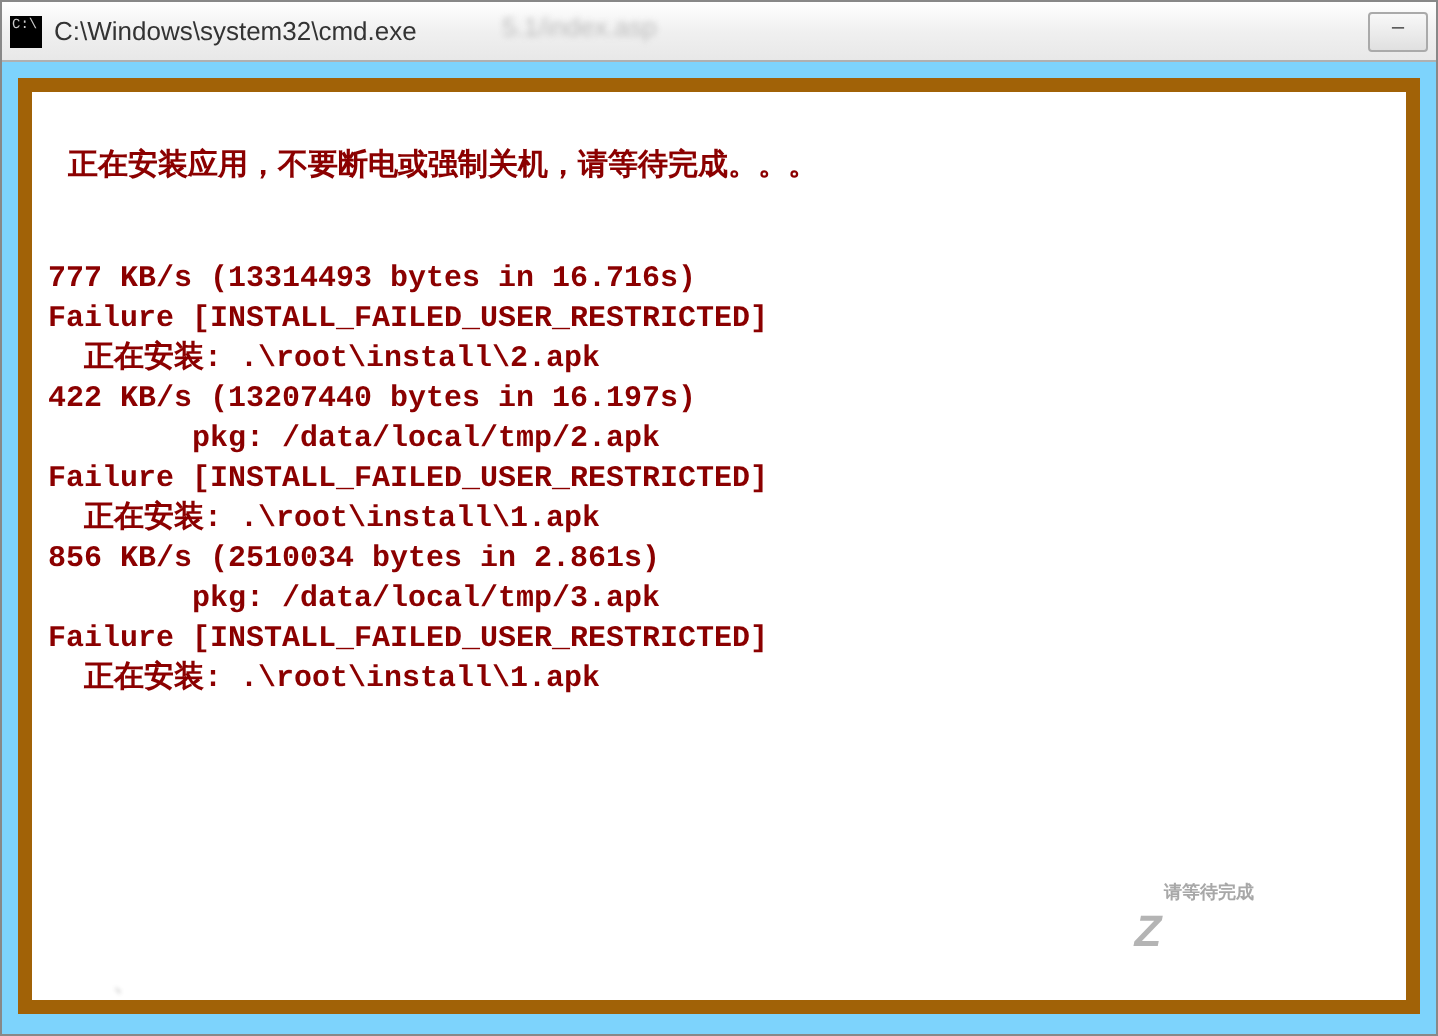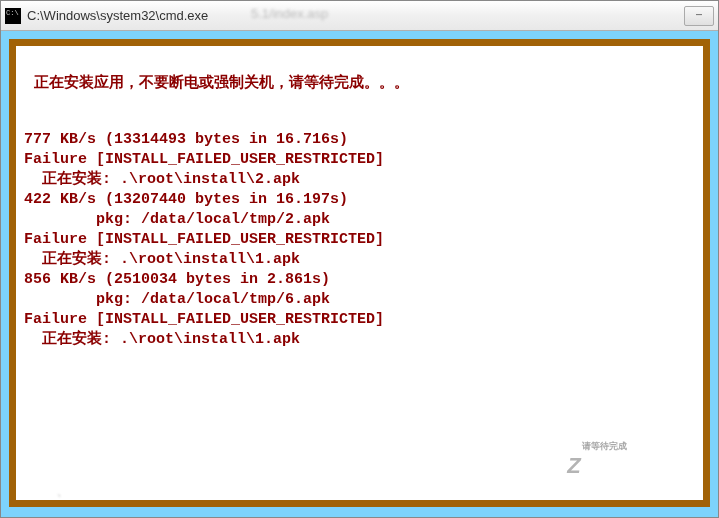--- a/index.html
+++ b/index.html
@@ -204,21 +204,21 @@
   <div class="console">
     <div class="console-line header-line">正在安装应用，不要断电或强制关机，请等待完成。。。</div>
     <div class="console-line">777 KB/s (13314493 bytes in 16.716s)</div>
     <div class="console-line">Failure [INSTALL_FAILED_USER_RESTRICTED]</div>
     <div class="console-line">  正在安装: .\root\install\2.apk</div>
     <div class="console-line">422 KB/s (13207440 bytes in 16.197s)</div>
     <div class="console-line">        pkg: /data/local/tmp/2.apk</div>
     <div class="console-line">Failure [INSTALL_FAILED_USER_RESTRICTED]</div>
     <div class="console-line">  正在安装: .\root\install\1.apk</div>
     <div class="console-line">856 KB/s (2510034 bytes in 2.861s)</div>
-    <div class="console-line">        pkg: /data/local/tmp/6.apk</div>
+    <div class="console-line">        pkg: /data/local/tmp/3.apk</div>
     <div class="console-line">Failure [INSTALL_FAILED_USER_RESTRICTED]</div>
     <div class="console-line">  正在安装: .\root\install\1.apk</div>
 
     <div class="bottom-shadow">、</div>
 
     <div class="watermark">
       <div class="watermark-logo">
         <div class="tv-icon">
           <div class="tv-antenna"></div>
           <div class="tv-screen">

